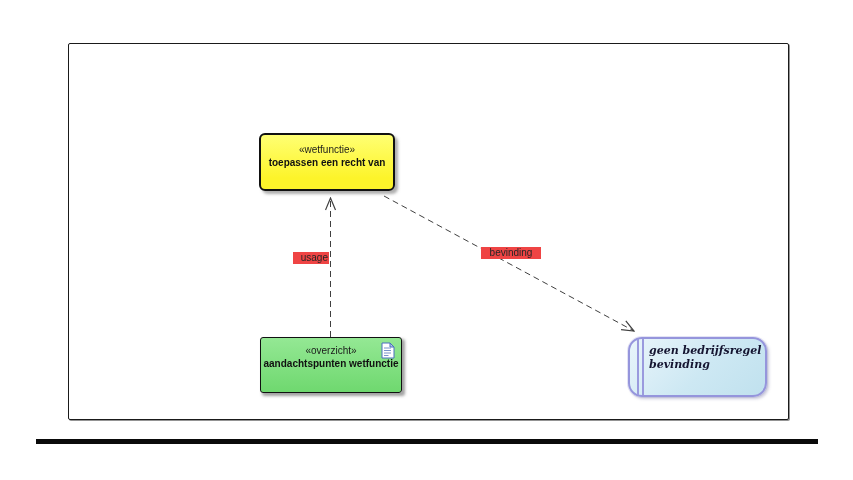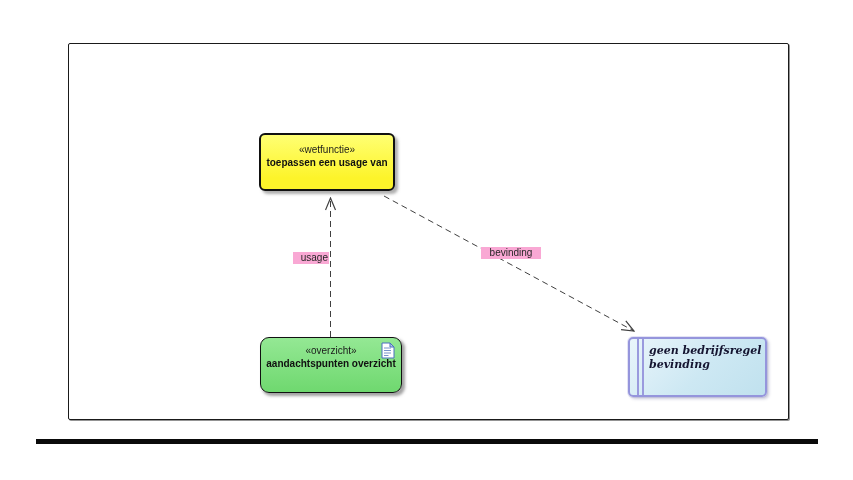--- a/index.html
+++ b/index.html
@@ -49,32 +49,32 @@
     background: linear-gradient(180deg, #ffff73 0%, #fdf42a 80%);
     box-shadow: 3px 3px 3px rgba(110,110,110,0.55);
     padding-top: 8px;
   }
   .node-green {
     left: 260px;
     top: 337px;
     width: 142px;
     height: 56px;
     border: 1.5px solid #111111;
-    border-radius: 9px;
+    border-radius: 3px;
     background: linear-gradient(180deg, #94e894 0%, #6fd86f 100%);
     box-shadow: 2.5px 2.5px 3px rgba(100,100,100,0.6);
     padding-top: 6px;
   }
   .node-blue {
     left: 628px;
     top: 337px;
     width: 139px;
     height: 60px;
     border: 2.5px solid #9595dc;
-    border-radius: 5px;
+    border-radius: 14px;
     background: linear-gradient(135deg, #e9f5fb 0%, #cde8f3 55%, #c0e1ee 100%);
     box-shadow: 2px 2px 3px rgba(140,140,175,0.45), 0 0 0 1px rgba(150,150,220,0.25);
     text-align: left;
   }
   .stereotype {
     font-size: 10px;
     font-weight: normal;
     color: #1a1a1a;
     line-height: 13px;
   }
@@ -108,21 +108,21 @@
     position: absolute;
     right: 6px;
     top: 4px;
     width: 14px;
     height: 17px;
   }
   .conn-label {
     position: absolute;
     font-size: 10px;
     color: #262626;
-    background: #f9a8d4;
+    background: #ef4444;
     line-height: 12px;
     padding: 0 1px;
   }
   .label-usage {
     left: 293px;
     top: 252px;
     width: 34px;
     text-align: right;
   }
   .label-bevinding {
@@ -152,31 +152,31 @@
       <marker id="openArrow" viewBox="0 0 14 12" refX="13" refY="6" markerWidth="14" markerHeight="12" orient="auto" markerUnits="userSpaceOnUse">
         <path d="M1,1 L13,6 L1,11" fill="none" stroke="#404040" stroke-width="1.2"></path>
       </marker>
     </defs>
     <line x1="330.5" y1="337" x2="330.5" y2="198" stroke="#404040" stroke-width="1" stroke-dasharray="6,4" marker-end="url(#openArrow)"></line>
     <line x1="384" y1="196" x2="634" y2="331" stroke="#404040" stroke-width="1" stroke-dasharray="6,4" marker-end="url(#openArrow)"></line>
   </svg>
 
   <div class="node node-yellow">
     <div class="stereotype">«wetfunctie»</div>
-    <div class="node-name">toepassen een usage van</div>
+    <div class="node-name">toepassen een recht van</div>
   </div>
 
   <div class="node node-green">
     <svg class="doc-icon" viewBox="0 0 14 17">
       <path d="M1,1 h8 l4,4 v11 h-12 z" fill="#ffffff" stroke="#4a6fbe" stroke-width="1"></path>
       <path d="M9,1 l4,4 h-4 z" fill="#b8c8ea" stroke="#4a6fbe" stroke-width="1"></path>
       <path d="M3,6 h7 M3,8.5 h7 M3,11 h7 M3,13.5 h4.5" stroke="#7a94cc" stroke-width="1" fill="none"></path>
     </svg>
     <div class="stereotype">«overzicht»</div>
-    <div class="node-name">aandachtspunten overzicht</div>
+    <div class="node-name">aandachtspunten wetfunctie</div>
   </div>
 
   <div class="node node-blue">
     <div class="blue-strip s1"></div>
     <div class="blue-strip s2"></div>
     <div class="blue-text">
       <div>geen bedrijfsregel</div>
       <div>bevinding</div>
     </div>
   </div>

